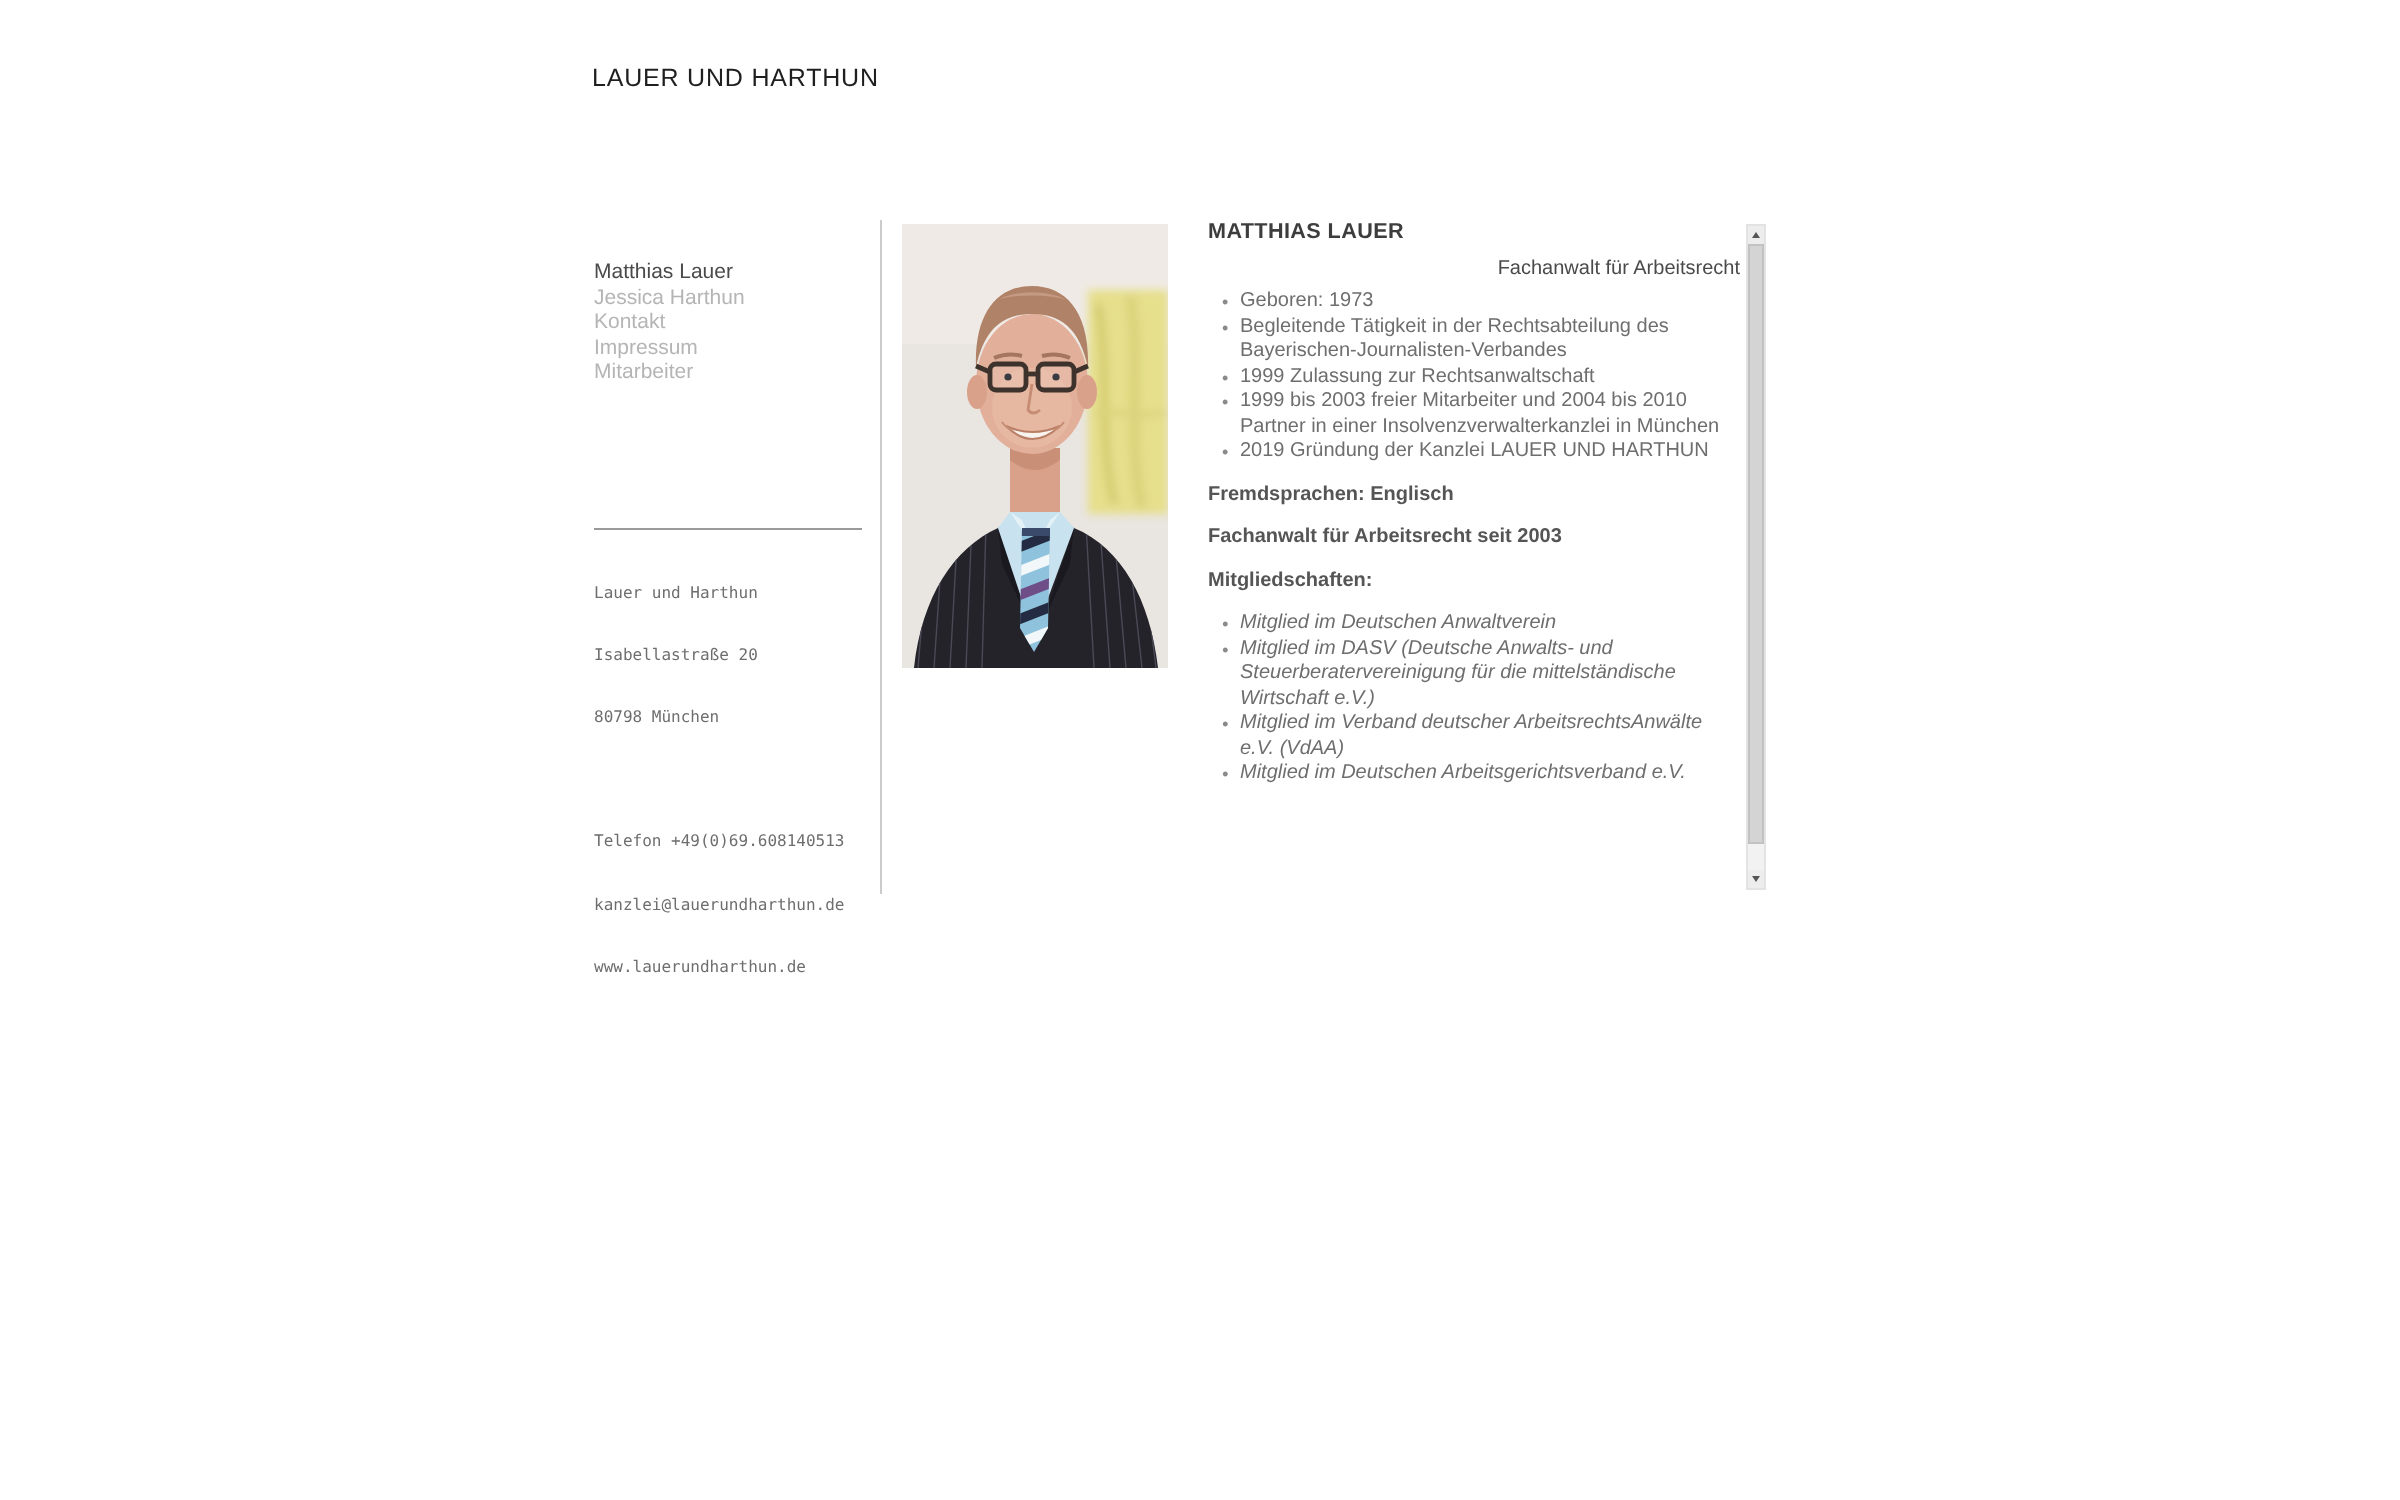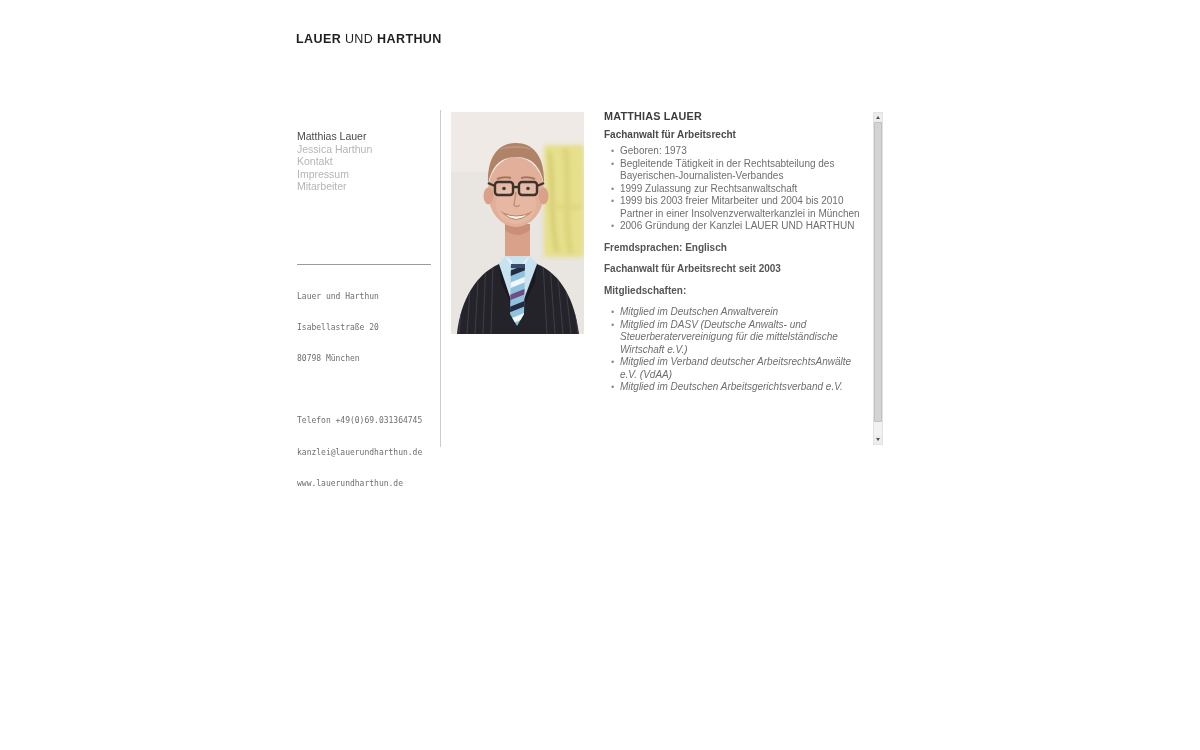--- a/index.html
+++ b/index.html
@@ -8,21 +8,21 @@
     font-family:"Liberation Sans", sans-serif;
     -webkit-font-smoothing:antialiased;
     position:relative;overflow:hidden;
   }
   
   .logo{
     position:absolute;left:296px;top:32px;
     font-size:12.5px;letter-spacing:.4px;color:#1f1f1f;
     white-space:nowrap;
   }
-  .logo .b{font-weight:bold;}
+  .logo .b{font-weight:normal;}
   
   .nav{position:absolute;left:297px;top:130px;width:140px;font-size:10.5px;line-height:12.5px;}
   .nav-item{color:#b5b5b5;cursor:pointer;}
   .nav-item.active{color:#4a4a4a;}
   
   .side-divider{position:absolute;left:297px;top:264px;width:134px;height:0;border-top:1px solid #9a9a9a;}
   .contact{
     position:absolute;left:297px;top:271px;width:180px;
     font-family:"DejaVu Sans Mono","Liberation Mono",monospace;
     font-size:8px;line-height:10.4px;color:#6e6e6e;white-space:pre;
@@ -31,21 +31,21 @@
   
   .vert-divider{position:absolute;left:440px;top:110px;width:1px;height:337px;background:#cccccc;}
   
   .photo{position:absolute;left:451px;top:112px;width:133px;height:222px;overflow:hidden;}
   
   .content{
     position:absolute;left:604px;top:108px;width:266px;height:341px;
     overflow:hidden;color:#6e6e6e;font-size:10px;line-height:12.5px;
   }
   .content h1{margin:2px 0 0;font-size:10.8px;font-weight:bold;color:#3d3d3d;letter-spacing:.2px;}
-  .content h2{margin:6px 0 0;font-size:10px;font-weight:bold;color:#4a4a4a;}
+  .content h2{margin:6px 0 0;font-size:10px;font-weight:normal;color:#4a4a4a;text-align:right;}
   .content .sec{margin:9px 0 0;font-weight:bold;color:#555555;}
   .content ul{margin:4px 0 0;padding:0 0 0 16px;list-style:none;}
   .content ul.gap-top{margin-top:9px;font-style:italic;}
   .content li{position:relative;}
   .content li::before{
     content:"•";position:absolute;left:-9px;top:0;color:#8a8a8a;font-size:9px;
   }
   
   .scrollbar{position:absolute;left:873px;top:112px;width:10px;height:333px;background:#f2f2f2;border:1px solid #e3e3e3;box-sizing:border-box;}
   .scroll-btn{position:absolute;left:0;width:8px;height:9px;background:#ededed;display:flex;align-items:center;justify-content:center;}
@@ -70,21 +70,21 @@
   <div class="nav-item">Mitarbeiter</div>
 </nav>
 
 <div class="side-divider"></div>
 
 <div class="contact">
   <div>Lauer und Harthun</div>
   <div>Isabellastraße 20</div>
   <div>80798 München</div>
   <div class="gap"></div>
-  <div>Telefon +49(0)69.031364745</div>
+  <div>Telefon +49(0)69.608140513</div>
   <div>kanzlei@lauerundharthun.de</div>
   <div>www.lauerundharthun.de</div>
 </div>
 
 <div class="vert-divider"></div>
 
 <div class="photo">
   <svg width="133" height="222" viewBox="0 0 133 222" xmlns="http://www.w3.org/2000/svg">
     <defs>
       <clipPath id="suitClip">
@@ -177,21 +177,21 @@
 
 <main class="content">
   <h1>MATTHIAS LAUER</h1>
   <h2>Fachanwalt für Arbeitsrecht</h2>
 
   <ul>
     <li>Geboren: 1973</li>
     <li>Begleitende Tätigkeit in der Rechtsabteilung des Bayerischen-Journalisten-Verbandes</li>
     <li>1999 Zulassung zur Rechtsanwaltschaft</li>
     <li>1999 bis 2003 freier Mitarbeiter und 2004 bis 2010 Partner in einer Insolvenzverwalterkanzlei in München</li>
-    <li>2006 Gründung der Kanzlei LAUER UND HARTHUN</li>
+    <li>2019 Gründung der Kanzlei LAUER UND HARTHUN</li>
   </ul>
 
   <p class="sec">Fremdsprachen: Englisch</p>
   <p class="sec">Fachanwalt für Arbeitsrecht seit 2003</p>
   <p class="sec">Mitgliedschaften:</p>
 
   <ul class="gap-top">
     <li>Mitglied im Deutschen Anwaltverein</li>
     <li>Mitglied im DASV (Deutsche Anwalts- und Steuerberatervereinigung für die mittelständische Wirtschaft e.V.)</li>
     <li>Mitglied im Verband deutscher ArbeitsrechtsAnwälte e.V. (VdAA)</li>

